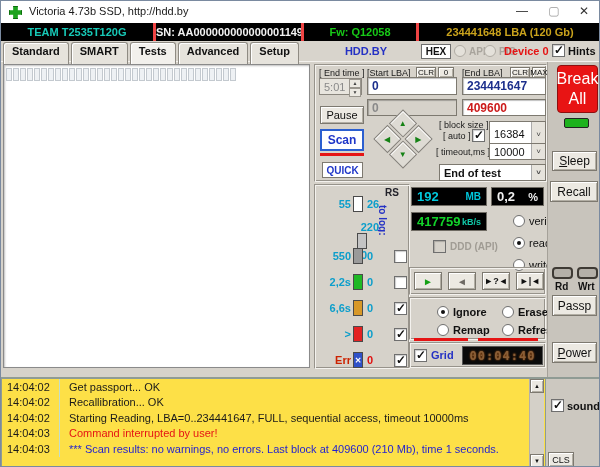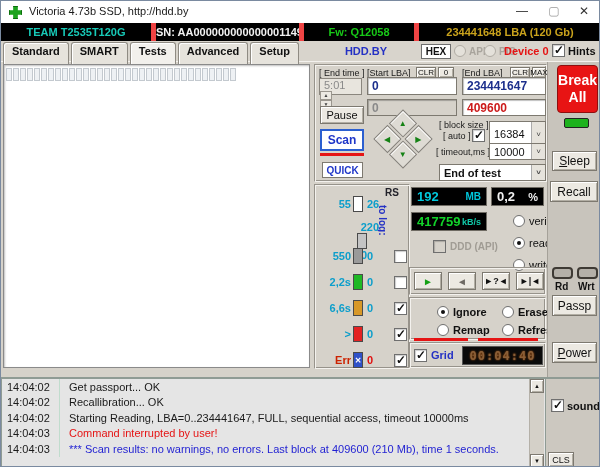--- a/index.html
+++ b/index.html
@@ -10,21 +10,21 @@
   
   .titlebar { left:0; top:0; width:600px; height:22px; background:#ffffff; }
   .app-icon { left:8px; top:5px; width:13px; height:13px; background:#1ea31e; border:1px solid #0d6e0d;
     clip-path: polygon(32% 0,68% 0,68% 32%,100% 32%,100% 68%,68% 68%,68% 100%,32% 100%,32% 68%,0 68%,0 32%,32% 32%); }
   .title-text { left:28px; top:4px; font-size:11px; color:#1a1a1a; white-space:nowrap; }
   .winbtn { top:0; width:30px; height:22px; text-align:center; line-height:21px; font-size:12px; color:#333; }
   .winbtn.dim { color:#9a9a9a; }
 
   
   .infobar { left:0; top:22px; width:600px; height:18px; background:#000; display:flex; }
-  .infoseg { height:18px; line-height:18px; text-align:center; font-size:11px; font-weight:bold; border-right:5px solid #ef4444; white-space:nowrap; overflow:hidden; }
+  .infoseg { height:18px; line-height:18px; text-align:center; font-size:11px; font-weight:bold; border-right:3px solid #ef4444; white-space:nowrap; overflow:hidden; }
   .seg-model { width:155px; color:#17c9b7; }
   .seg-sn { width:148px; color:#f2f2f2; }
   .seg-fw { width:115px; color:#17c917; }
   .seg-lba { flex:1; color:#c9a21c; border-right:none; }
 
   
   .tabbar { left:0; top:40px; width:600px; height:21px; background:#d8d4cc; border-bottom:1px solid #f4f2ee; }
   #tabs { position:absolute; left:2px; top:41px; display:flex; gap:2px; }
   .tab { position:relative; padding:2px 8px 16px 8px; font-size:11px; font-weight:bold; color:#111;
     background:#e6e3dc; border:1px solid #8f8b83; border-bottom:none; border-radius:3px 3px 0 0;
@@ -91,30 +91,30 @@
   .actionpanel { left:408px; top:296px; width:137px; height:43px; }
   .gridpanel { left:408px; top:341px; width:137px; height:26px; }
   .gridlabel { position:absolute; left:21px; top:6px; font-size:11px; font-weight:bold; color:#2431c4; }
   .timer { position:absolute; left:52px; top:3px; width:81px; height:19px; background:#0a0a0a; border:1px solid #555;
     font-family:"DejaVu Sans Mono", monospace; font-weight:bold; font-size:12px; letter-spacing:1px;
     color:#8a5f38; text-shadow:0 0 2px #b35c16; display:flex; align-items:center; justify-content:center; }
 
   
   .rightstrip { left:546px; top:61px; width:54px; height:315px; background:#c8c4bc; border-left:1px solid #a5a199; }
   .breakbtn { left:556px; top:64px; width:41px; height:48px; background:#e81414; border:1px solid #8e0e0e; border-radius:4px;
-    color:#fff; font-weight:bold; font-size:14px; text-align:center; display:flex; align-items:center; justify-content:center; line-height:1.25; }
+    color:#fff; font-weight:normal; font-size:16px; text-align:center; display:flex; align-items:center; justify-content:center; line-height:1.25; }
   .greenled { left:563px; top:117px; width:25px; height:10px; background:#1db21d; border:1px solid #222; border-radius:2px; }
   .sidebtn { font-size:12px; }
   .sidebtn .lb { display:block; }
   .ulf .lb::first-letter { text-decoration:underline; }
   .mini-led { position:absolute; width:21px; height:12px; border:2px solid #3e3a34; border-radius:4px; background:#b4b0a8; }
   .ledlabel { position:absolute; font-size:10px; font-weight:bold; color:#111; }
 
   
-  .logarea { left:0; top:376px; width:545px; height:91px; background:#e5e5e5; border:1px solid #8f9b94; border-top:2px solid #8f9b94; overflow:hidden; }
+  .logarea { left:0; top:376px; width:545px; height:91px; background:#fde047; border:1px solid #8f9b94; border-top:2px solid #8f9b94; overflow:hidden; }
   .logrow { display:flex; height:15.5px; align-items:center; font-size:11px; white-space:nowrap; }
   .logrow .t { width:57px; padding-left:5px; flex:none; color:#1a1a1a; }
   .logrow .m { border-left:1px solid #c0dccd; padding-left:9px; height:100%; display:flex; align-items:center; }
   .vscroll { position:absolute; right:1px; top:0; width:15px; height:89px; background:#d4d0c8; border-left:1px solid #b4b0a8; }
   .varrow { position:absolute; left:0; width:14px; height:14px; font-size:6px; }
   .brpanel { left:545px; top:376px; width:55px; height:91px; background:#ccc8c0; border-top:2px solid #8f9b94; }
   .sound { position:absolute; left:5px; top:20px; display:flex; align-items:center; gap:3px; font-size:11px; font-weight:bold; color:#111; }
   .clsbtn { position:absolute; left:2px; top:73px; width:26px; height:15px; font-size:9px; }
 </style>
 </head>
@@ -167,21 +167,21 @@
 
   <div class="abs grp1 groove">
     <div class="lbl" style="left:4px;top:3px;">[ End time ]</div>
     <div class="lbl" style="left:52px;top:3px;">[Start LBA]</div>
     <div class="btn small abs" style="left:101px;top:2px;width:20px;height:11px;">CLR</div>
     <div class="btn small abs" style="left:123px;top:2px;width:16px;height:11px;">0</div>
     <div class="lbl" style="left:147px;top:3px;">[End LBA]</div>
     <div class="btn small abs" style="left:195px;top:2px;width:20px;height:11px;">CLR</div>
     <div class="btn small abs" style="left:217px;top:2px;width:14px;height:11px;">MAX</div>
 
-    <div class="spin" style="left:4px;top:13px;width:43px;height:17px;flex-direction:column;">
+    <div class="spin" style="left:4px;top:13px;width:43px;height:17px;">
       <div class="val">5:01</div>
       <div class="arrows">
         <div>▲</div>
         <div>▼</div>
       </div>
     </div>
     <div class="field" style="left:52px;top:12px;width:90px;height:18px;color:#1c2f8c;">0</div>
     <div class="field" style="left:147px;top:12px;width:84px;height:18px;color:#1c2f8c;">234441647</div>
 
     <div class="field" style="left:52px;top:34px;width:90px;height:17px;background:#d6d2ca;color:#8a8a8a;">0</div>

